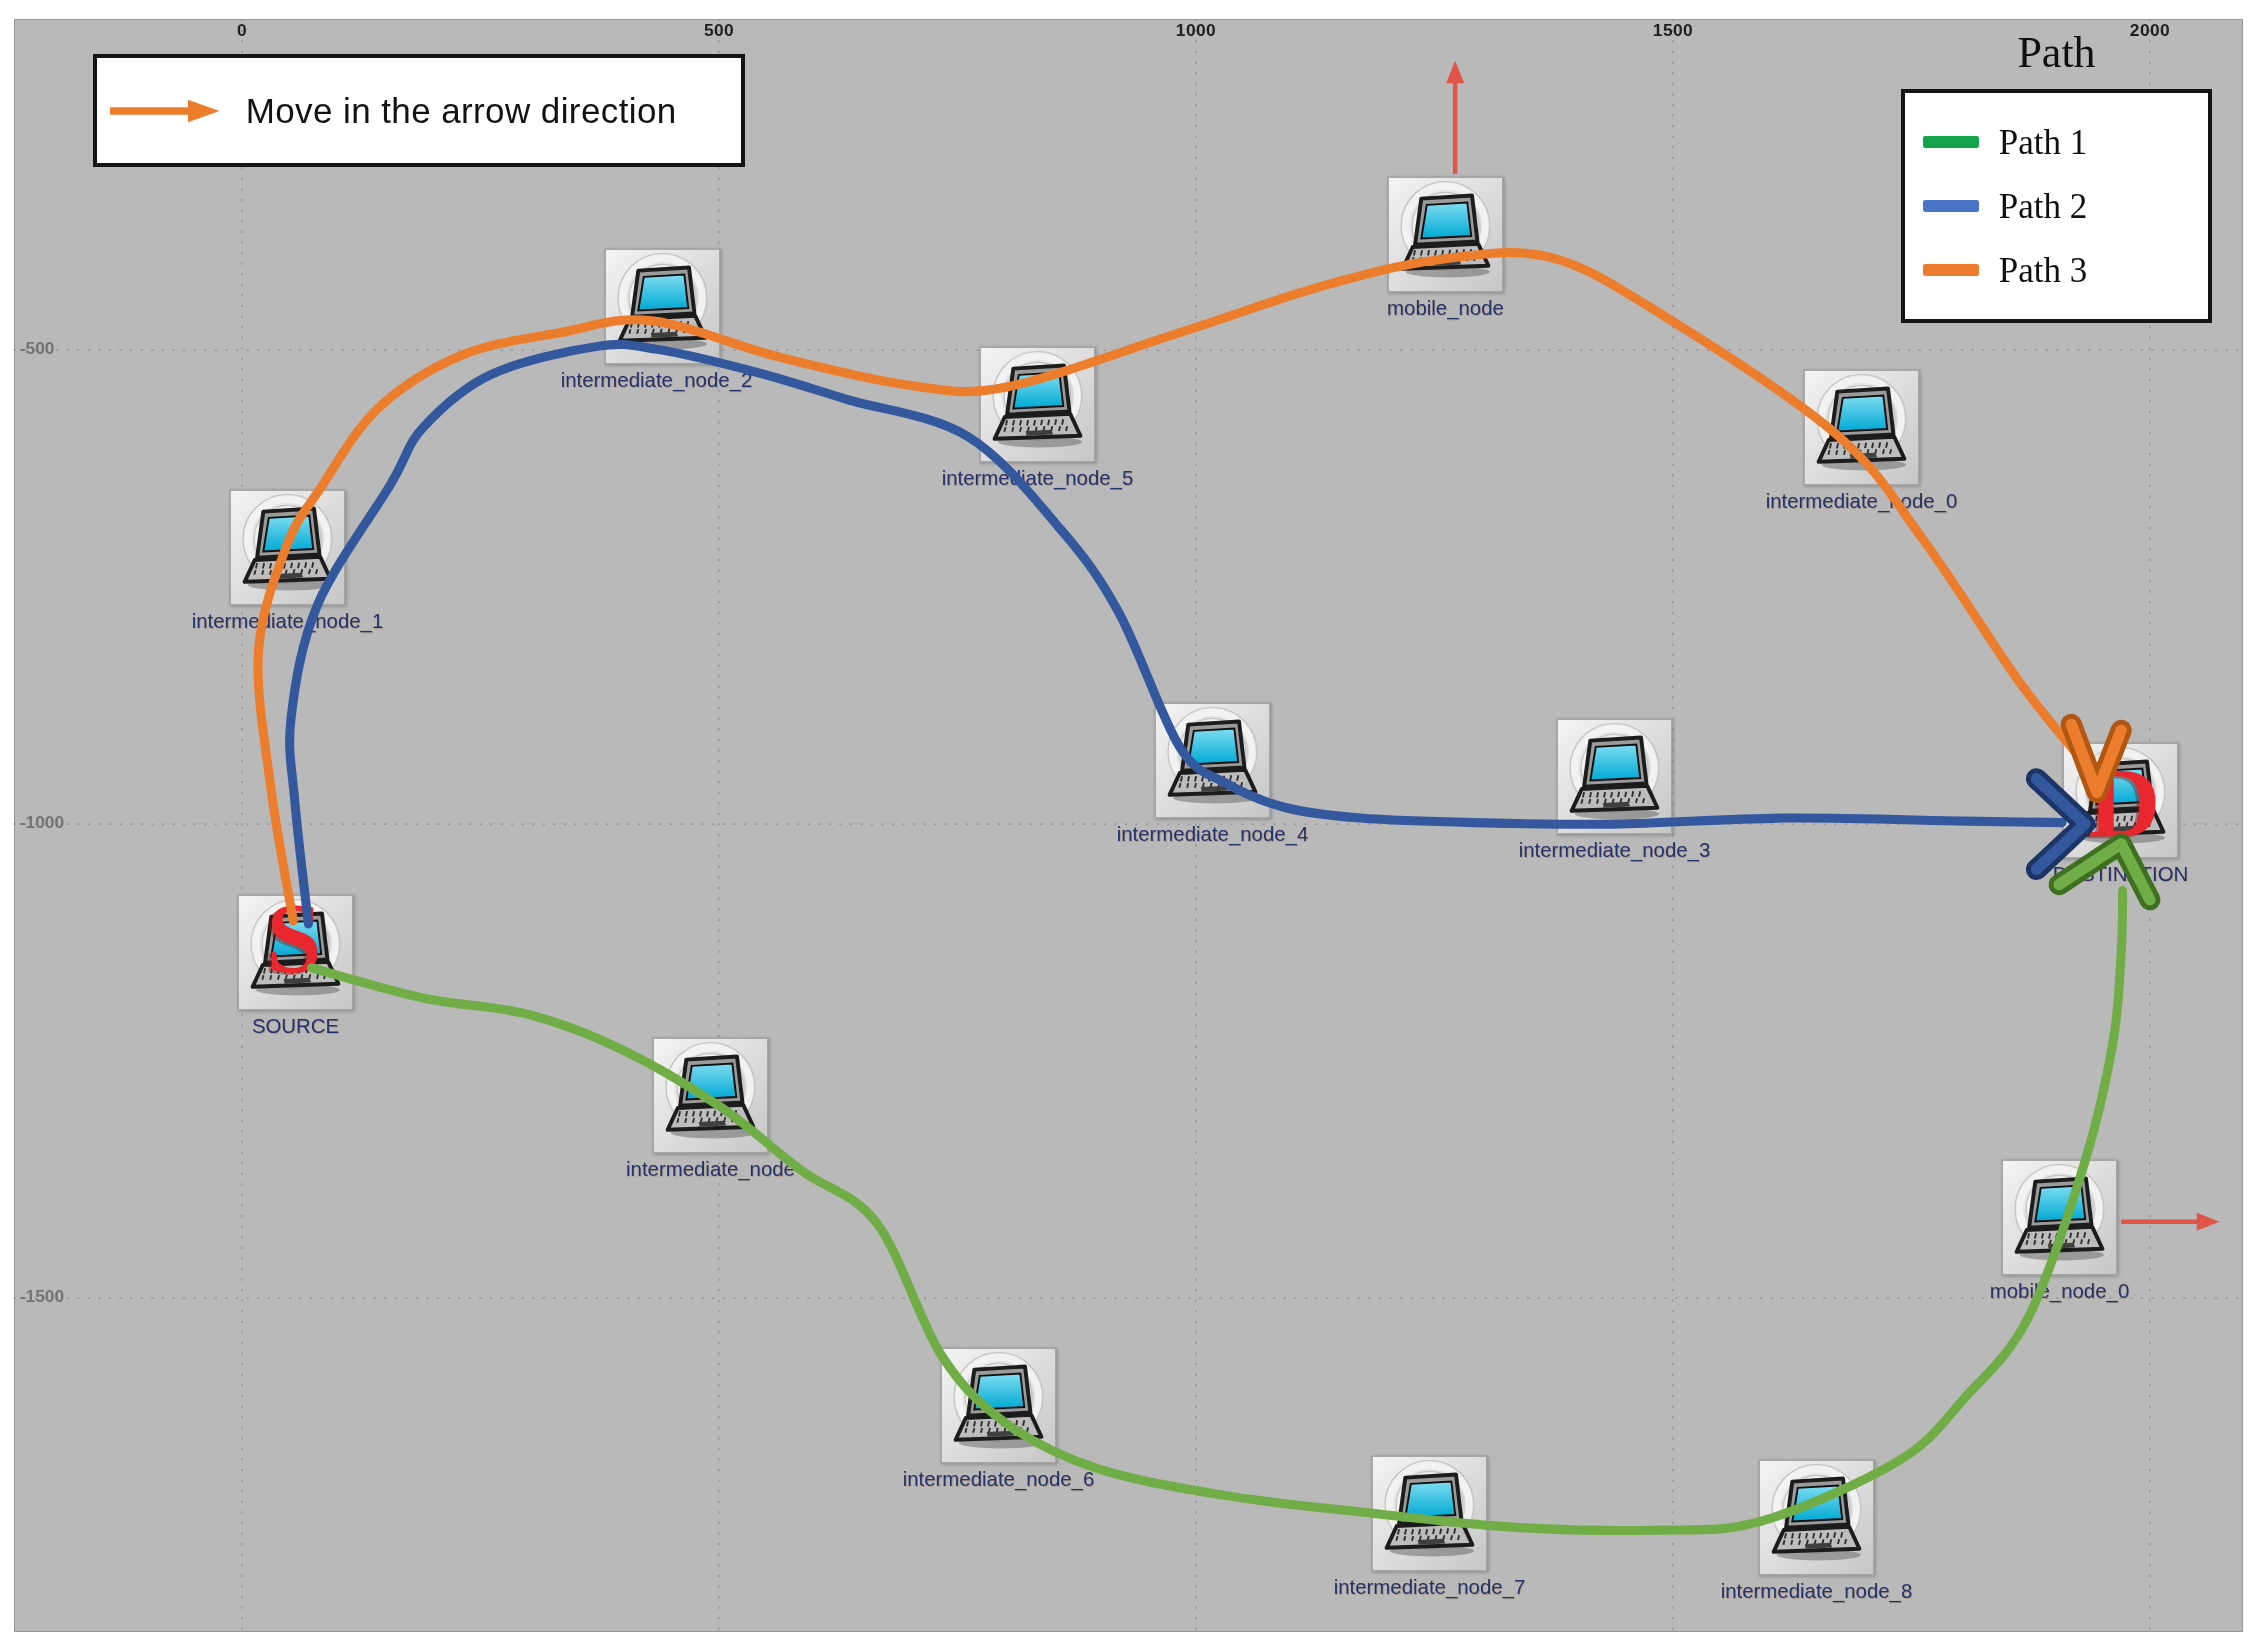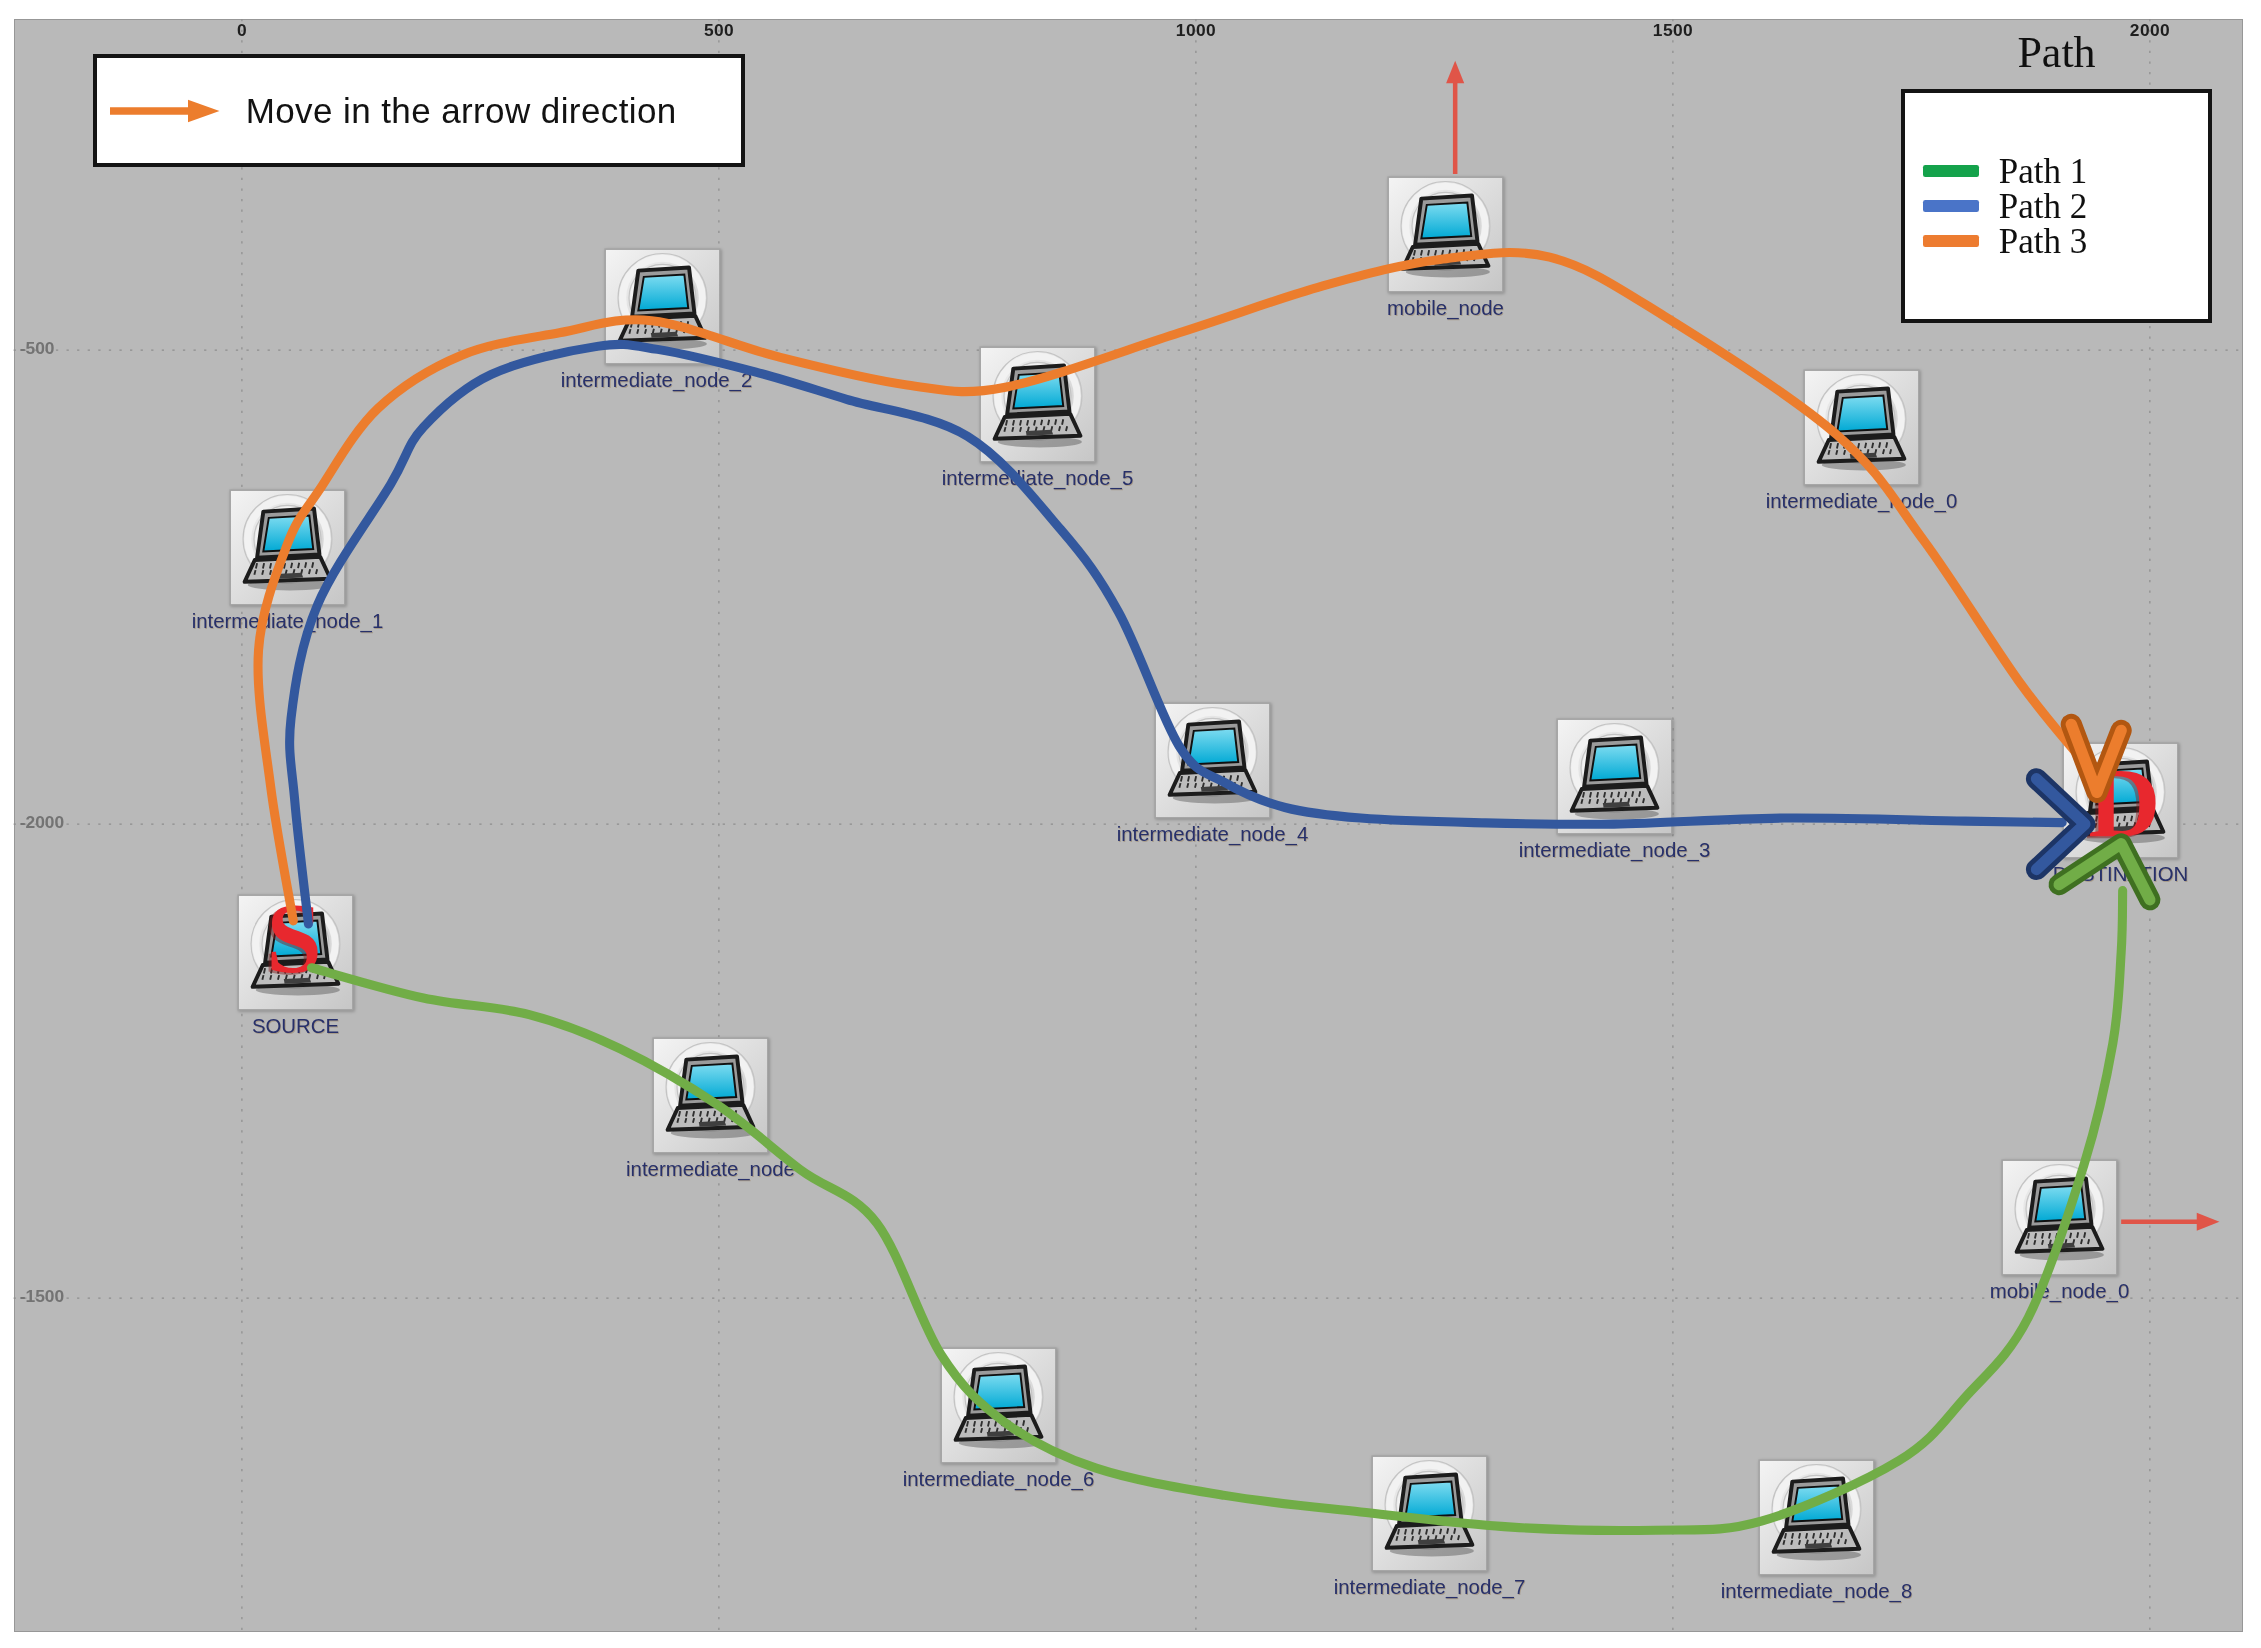--- a/index.html
+++ b/index.html
@@ -23,21 +23,21 @@
           font-family:"Liberation Serif",serif;font-weight:bold;font-size:100px;line-height:1;
           color:#e8282e;text-shadow:-3px 2.3px 0 rgba(125,25,25,.45);}
   #legend-move{position:absolute;left:93px;top:54px;width:652px;height:113px;background:#ffffff;
                border:4.5px solid #141414;box-sizing:border-box;z-index:5;display:flex;
                align-items:center;gap:19.7px;padding-left:8px;}
   #legend-move .mv-text{font-size:35px;color:#121212;letter-spacing:0.4px;}
   #legend-path-title{position:absolute;left:1901px;top:27px;width:311px;text-align:center;z-index:5;
                font-family:"Liberation Serif",serif;font-size:44px;color:#101010;}
   #legend-path{position:absolute;left:1901px;top:89px;width:311px;height:234px;background:#ffffff;
                border:4.5px solid #141414;box-sizing:border-box;z-index:5;
-               display:flex;flex-direction:column;justify-content:center;padding-left:18px;}
+               display:flex;flex-direction:column;justify-content:center;gap:29px;padding-left:18px;}
   .lp-row{display:flex;align-items:center;gap:19.7px;}
   .lp-swatch{width:56px;height:11.3px;border-radius:2.3px;flex:0 0 auto;}
   .lp-label{font-family:"Liberation Serif",serif;font-size:35px;color:#101010;line-height:1;}
 </style>
 </head>
 <body>
 
 <div id="stage">
   <div id="canvas"></div>
 
@@ -82,21 +82,21 @@
       <line x1="18" y1="1717" x2="2966" y2="1717" stroke="#8d8d8d" stroke-width="1.6" stroke-dasharray="3 11"></line>
     </svg>
 
   <div id="ticks">
       <div class="tick-top" style="left: 242px;">0</div>
       <div class="tick-top" style="left: 719px;">500</div>
       <div class="tick-top" style="left: 1196px;">1000</div>
       <div class="tick-top" style="left: 1673px;">1500</div>
       <div class="tick-top" style="left: 2150px;">2000</div>
       <div class="tick-left" style="top: 350px;">-500</div>
-      <div class="tick-left" style="top: 824px;">-2000</div>
+      <div class="tick-left" style="top: 824px;">-1000</div>
       <div class="tick-left" style="top: 1298px;">-1500</div>
     </div>
 
   <div id="nodes-layer">
       <div class="node" style="left: 592px; top: 248px; padding-left: 12px;">
         <svg width="117" height="117" class="tile" viewBox="0 0 155 155">
           <use href="#laptop" xlink:href="#laptop"></use>
         </svg>
         <div class="node-label">intermediate_node_2</div>
       </div>

